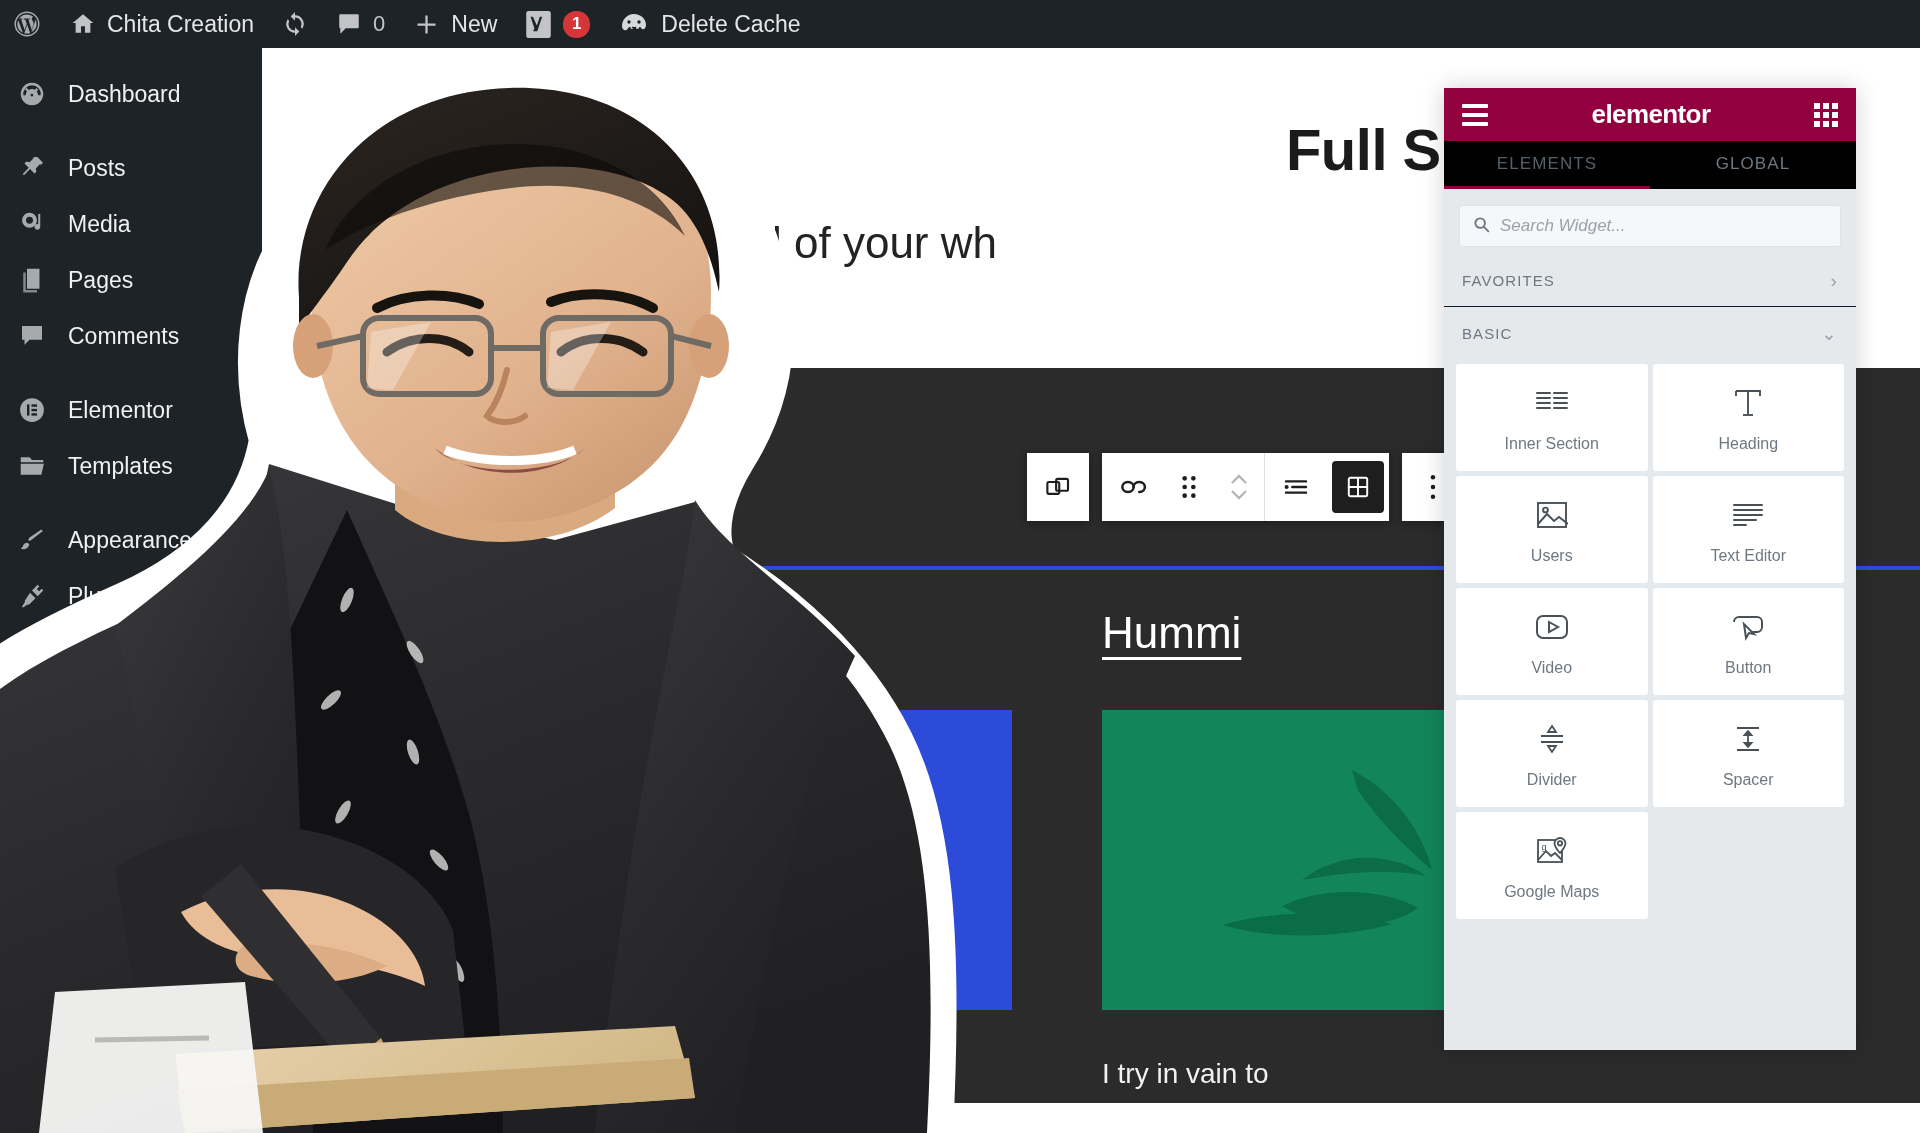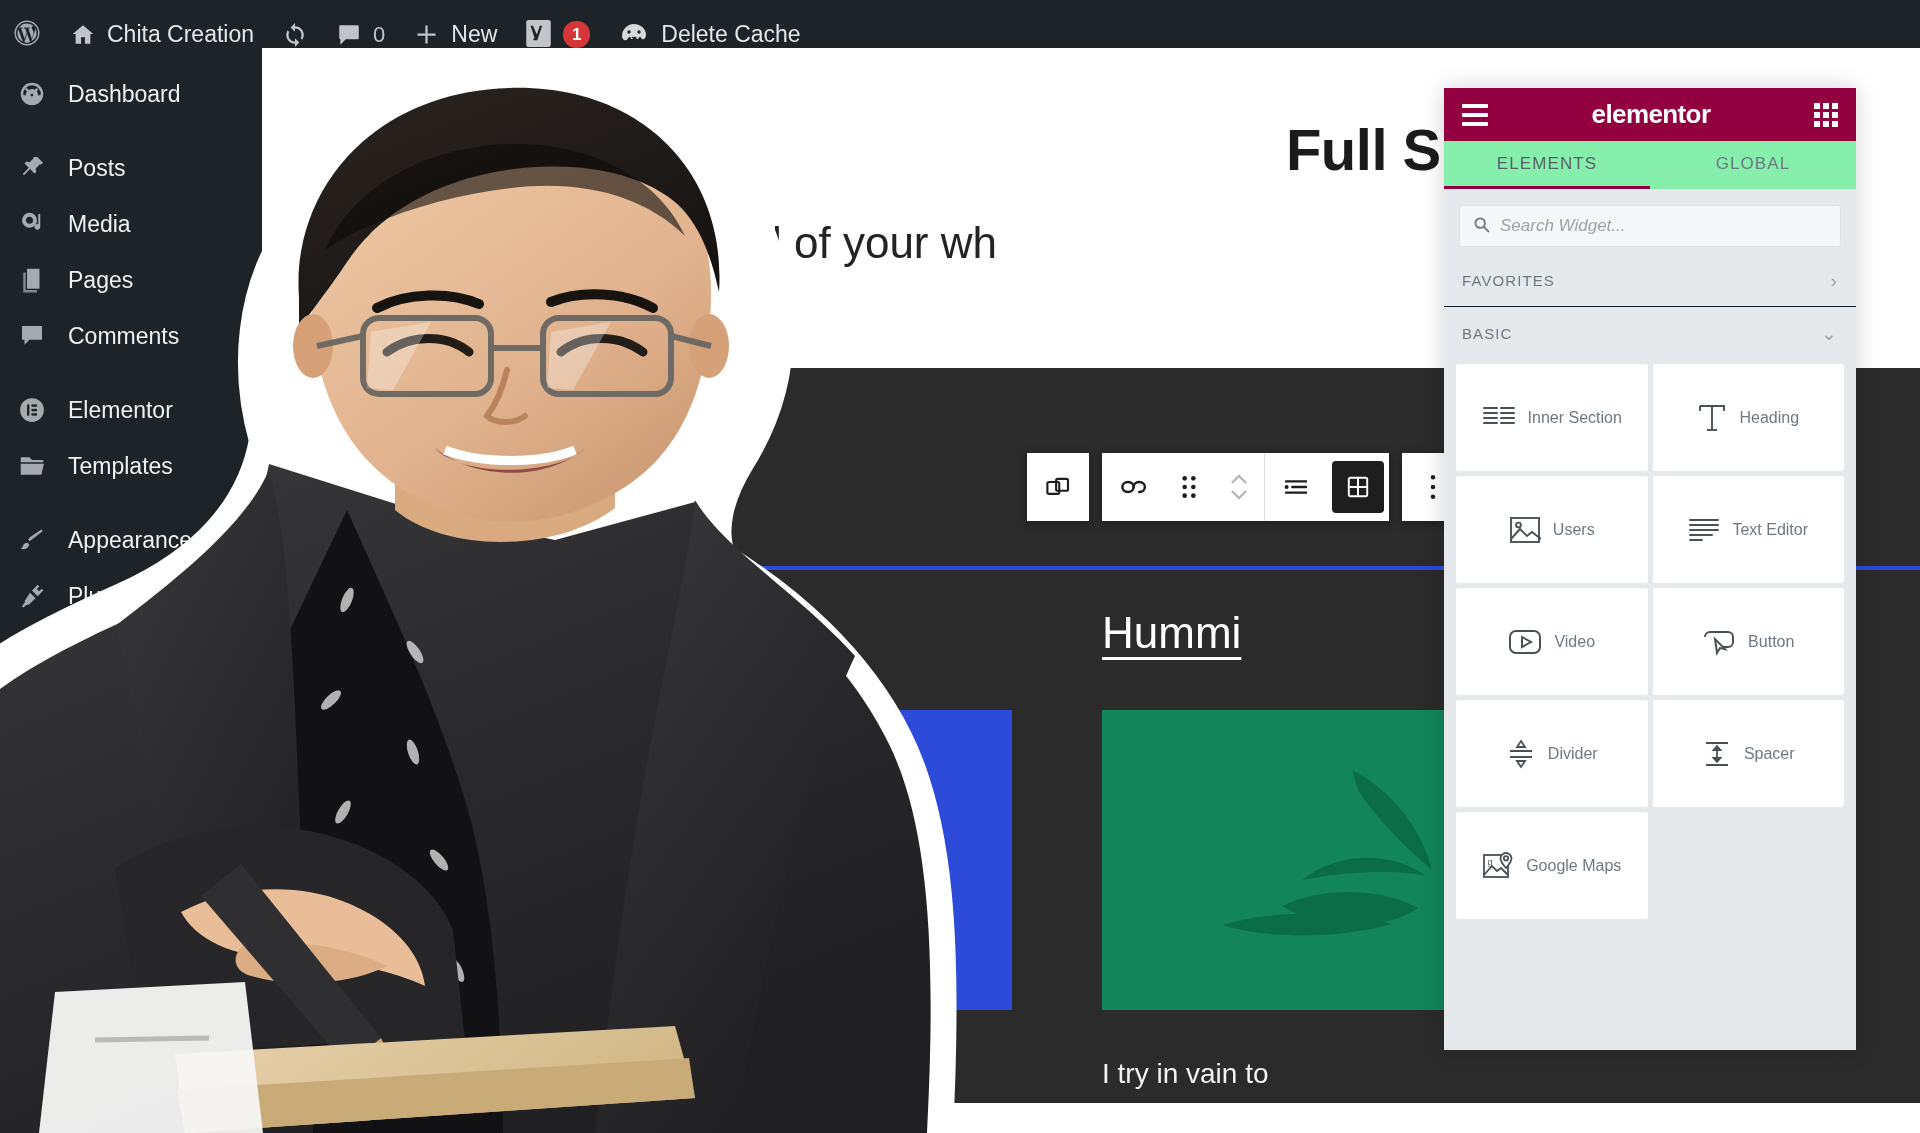--- a/index.html
+++ b/index.html
@@ -10,21 +10,21 @@
   }
   #root { position: relative; width: 1920px; height: 1133px; background: #fff; }
 
   
   .adminbar {
     position: absolute; top: 0; left: 0; width: 1920px; height: 48px;
     background: #1d2327; display: flex; align-items: center;
     color: #c3c4c7; z-index: 40;
   }
   .ab-item {
-    display: flex; align-items: flex-end; gap: 11px;
+    display: flex; align-items: center; gap: 11px;
     height: 48px; padding: 0 14px; color: #e4e5e7;
     font-size: 23px; white-space: nowrap;
   }
   .ab-item.first { padding-left: 12px; }
   .ab-ico { display: inline-flex; align-items: center; justify-content: center; }
   .wp-logo { width: 30px; height: 30px; }
   .ab-count {
     background: #d63638; color: #fff; border-radius: 13px;
     min-width: 27px; height: 27px; display: inline-flex;
     align-items: center; justify-content: center;
@@ -114,21 +114,21 @@
   }
   .ep-logo { color: #fff; font-size: 26px; font-weight: bold; letter-spacing: -0.6px; }
   .hamb { width: 26px; display: flex; flex-direction: column; gap: 5px; }
   .hamb span { display: block; height: 4px; background: #fff; border-radius: 1px; }
   .gridico { display: grid; grid-template-columns: repeat(3,6px); grid-template-rows: repeat(3,6px); gap: 3px; }
   .gridico i { background: #fff; display: block; }
 
   .ep-tabs { display: flex; height: 48px; flex: 0 0 48px; background: #f1f3f5; }
   .ep-tab {
     flex: 1; display: flex; align-items: center; justify-content: center;
-    font-size: 17px; color: #6d7882; letter-spacing: 1.1px; background: #86efac;
+    font-size: 17px; color: #6d7882; letter-spacing: 1.1px; background: #000000;
     border-bottom: 3px solid transparent;
   }
   .ep-tab.active { color: #556068; border-bottom-color: #93003f; }
 
   .ep-searchwrap { padding: 16px 15px 8px; flex: 0 0 auto; }
   .ep-search {
     height: 42px; background: #f6f7f8; border: 1px solid #dfe3e7; border-radius: 3px;
     display: flex; align-items: center; padding: 0 13px; gap: 10px;
   }
   .ep-search input {
@@ -145,21 +145,21 @@
   }
   .ep-section.nb { border-bottom: none; }
   .chev { color: #9aa3ab; font-size: 19px; line-height: 1; }
 
   .ep-grid {
     display: grid; grid-template-columns: 1fr 1fr; gap: 5px;
     padding: 5px 12px 12px; overflow: hidden; flex: 1 1 auto; align-content: start;
   }
   .wcard {
     background: #fff; height: 107px; border-radius: 3px;
-    display: flex; align-items: center; justify-content: center;
+    display: flex; flex-direction: column; align-items: center; justify-content: center;
     gap: 12px;
   }
   .wcard .wico { color: #495157; display: flex; align-items: center; justify-content: center; height: 40px; }
   .wcard .wlbl { font-size: 16px; color: #6d7882; }
 </style>
 </head>
 <body>
 
 <div id="root">
 

